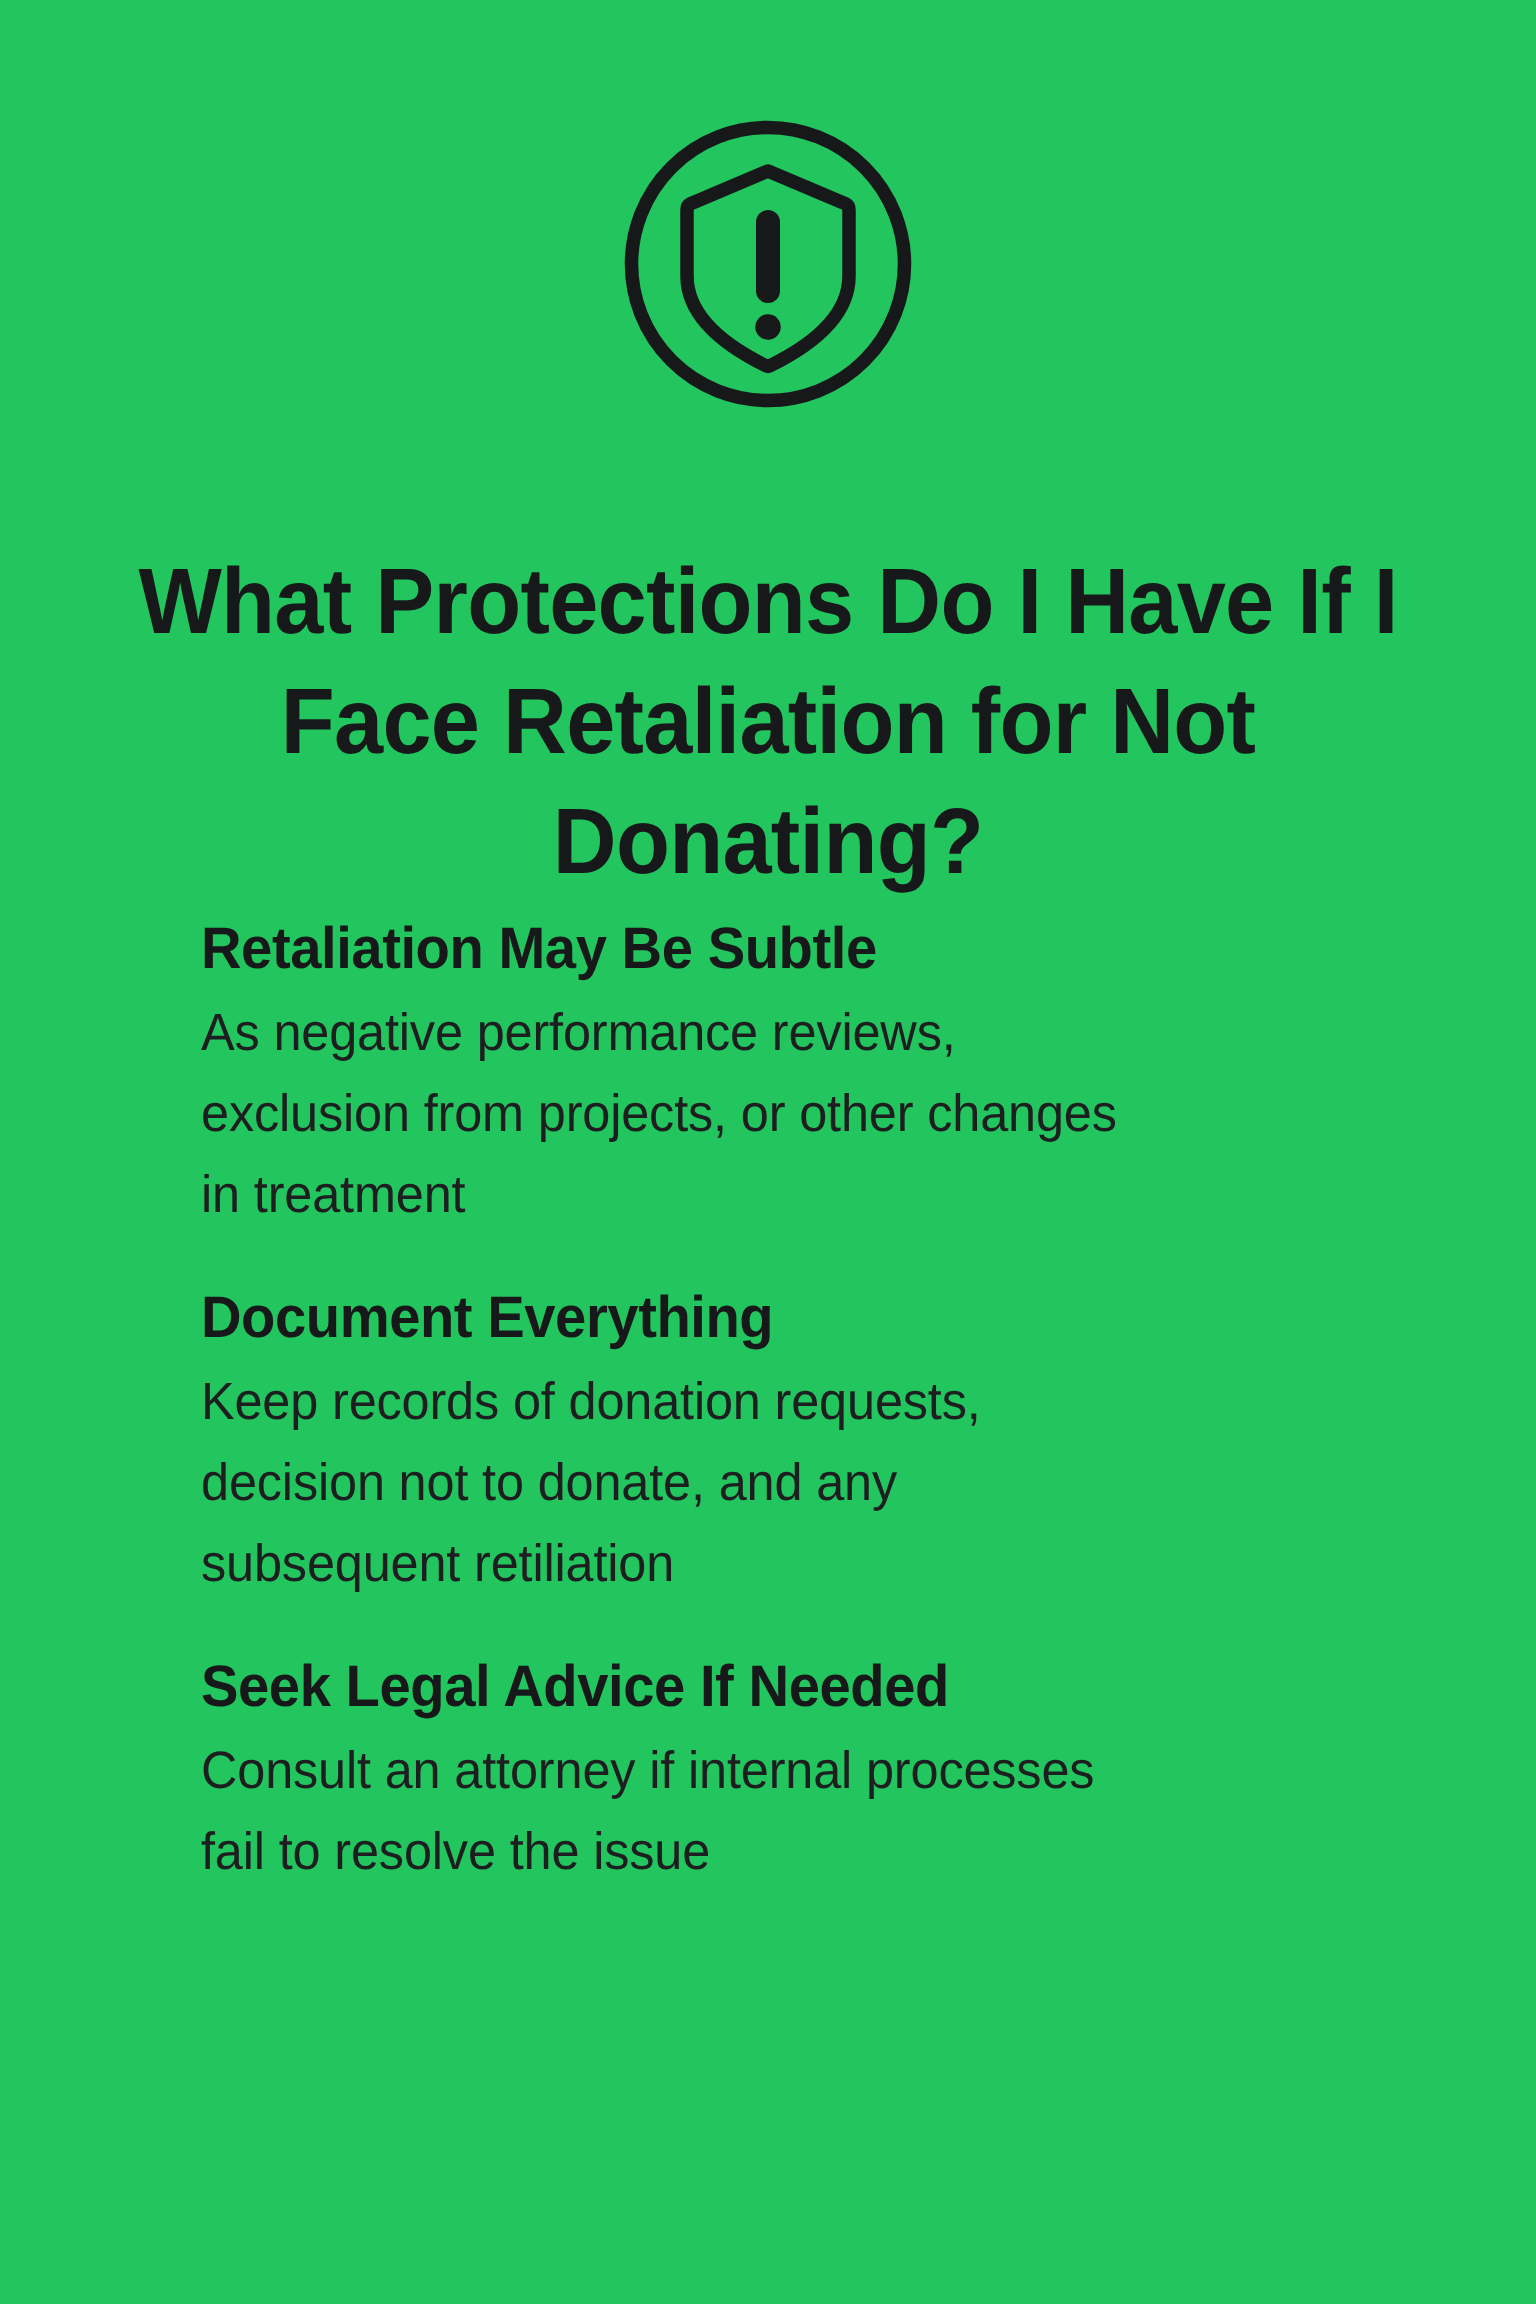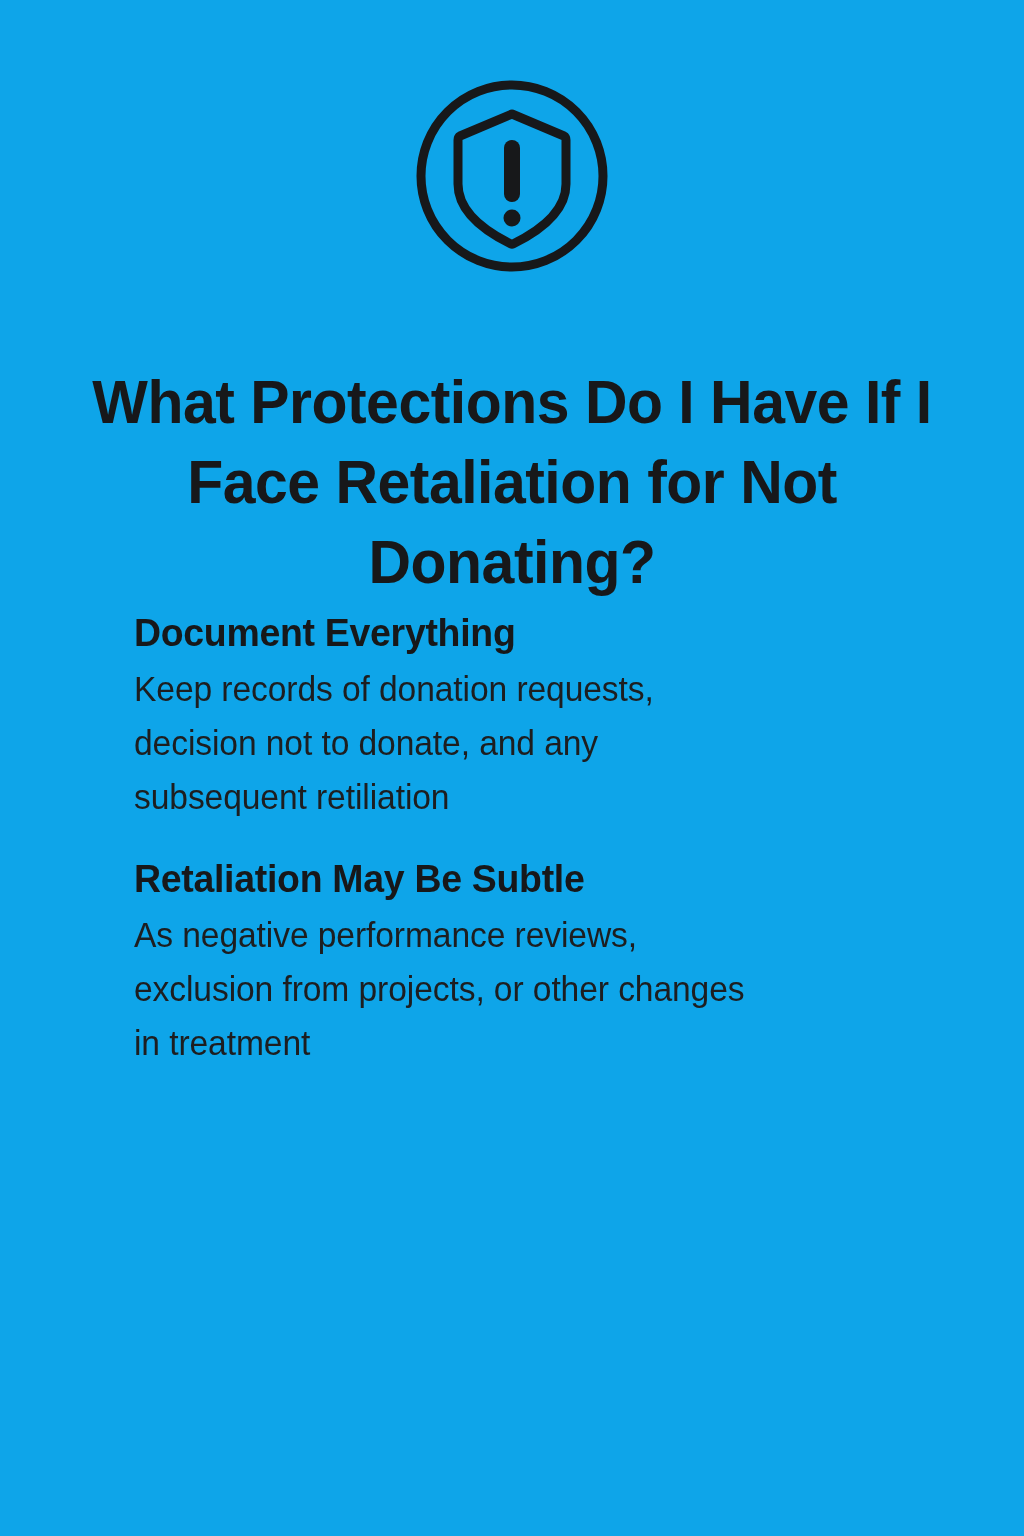--- a/index.html
+++ b/index.html
@@ -12,21 +12,21 @@
     background: #fbfbf7;
     font-family: "Liberation Sans", sans-serif;
     -webkit-font-smoothing: antialiased;
     overflow: hidden;
   }
 
   .poster {
     position: relative;
     width: 1024px;
     height: 1536px;
-    background: #0ea5e9;
+    background: #22c55e;
     box-sizing: border-box;
   }
 
   
   .icon-wrap {
     position: absolute;
     left: 0;
     top: 78px;
     width: 1024px;
     display: flex;
@@ -101,29 +101,34 @@
       <rect x="90" y="62" width="16" height="62" rx="8" fill="#17181a"></rect>
       <circle cx="98" cy="140" r="8.5" fill="#17181a"></circle>
     </svg>
   </div>
 
   <h1 class="title">What Protections Do I Have If I Face Retaliation for Not Donating?</h1>
 
   <div class="sections">
 
     <div class="section">
+      <div class="section-heading">Retaliation May Be Subtle</div>
+      <div class="section-body">As negative performance reviews,
+exclusion from projects, or other changes
+in treatment</div>
+    </div>
+
+    <div class="section">
       <div class="section-heading">Document Everything</div>
       <div class="section-body">Keep records of donation requests,
 decision not to donate, and any
 subsequent retiliation</div>
     </div>
 
+
     <div class="section">
-      <div class="section-heading">Retaliation May Be Subtle</div>
-      <div class="section-body">As negative performance reviews,
-exclusion from projects, or other changes
-in treatment</div>
+      <div class="section-heading">Seek Legal Advice If Needed</div>
+      <div class="section-body">Consult an attorney if internal processes
+fail to resolve the issue</div>
     </div>
-
-
 
   </div>
 </div>
 
 </body></html>

